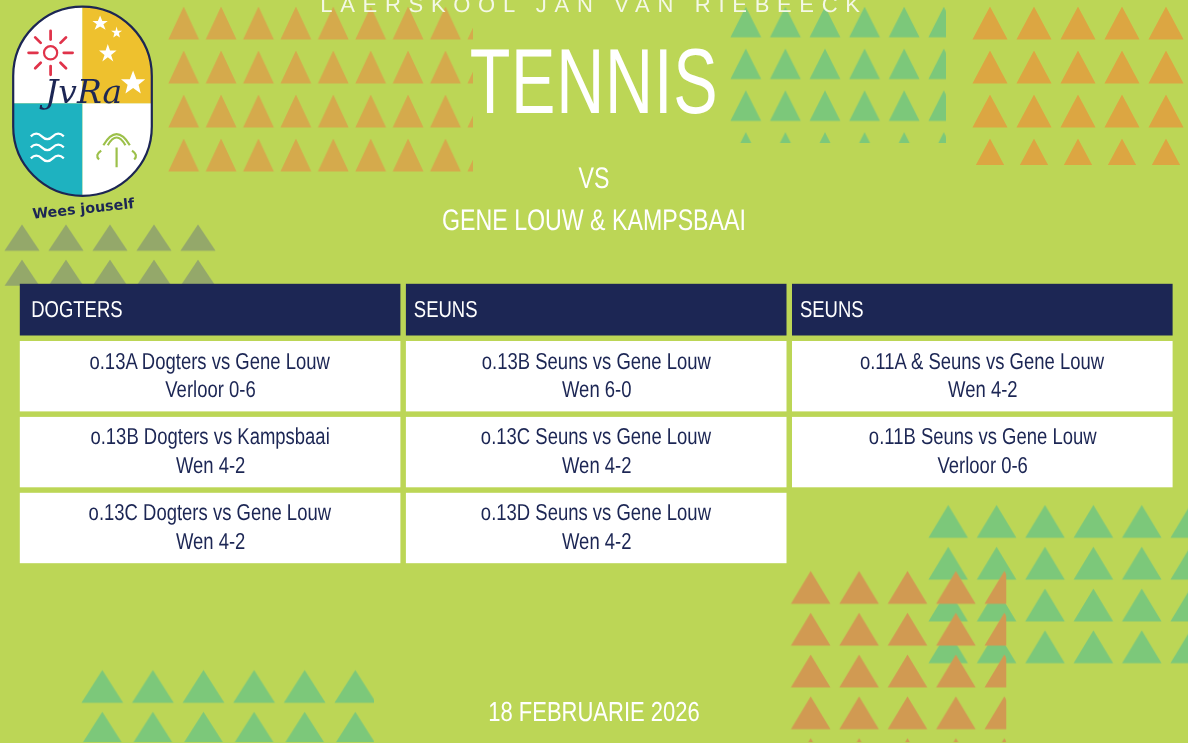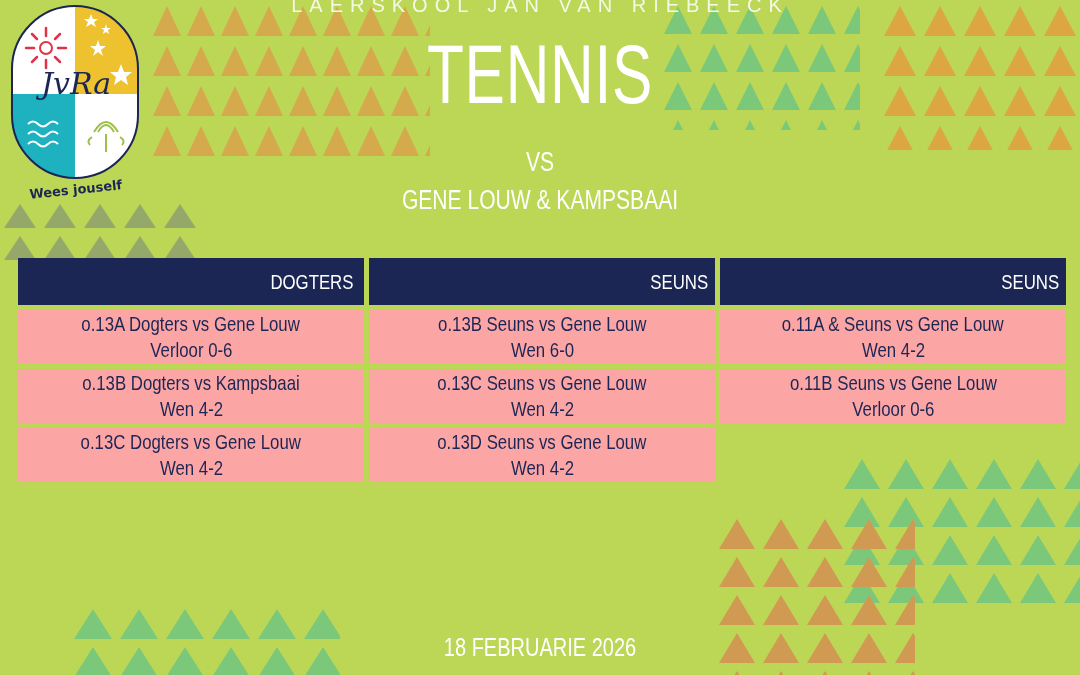--- a/index.html
+++ b/index.html
@@ -31,26 +31,26 @@
     }
     .opponents {
       position: absolute; left: 0; width: 1080px; top: 184px;
       text-align: center; color: #ffffff; font-size: 27px;
       transform: scaleX(0.78); line-height: 32px;
     }
     .columns { position: absolute; top: 258px; left: 18px; width: 1048px; height: 350px; }
     .col { position: absolute; top: 0; width: 346px; }
     .col-head {
       height: 47px; background: #1c2654; color: #ffffff;
-      display: flex; align-items: center; justify-content: flex-end;
+      display: flex; align-items: center; justify-content: flex-start;
       font-size: 21px;
     }
     .col-head span { display: inline-block; transform: scaleX(0.8); }
     .card {
-      background: #fca5a5; height: 54px; margin-top: 5px;
+      background: #ffffff; height: 64px; margin-top: 5px;
       display: flex; flex-direction: column; align-items: center; justify-content: center;
       color: #1c2654; font-size: 21px; line-height: 26px;
     }
     .card span { display: inline-block; transform: scaleX(0.8); white-space: nowrap; }
     .date {
       position: absolute; left: 0; width: 1080px; top: 632px;
       text-align: center; color: #ffffff; font-size: 25px;
       transform: scaleX(0.8); line-height: 30px;
     }
   </style>

